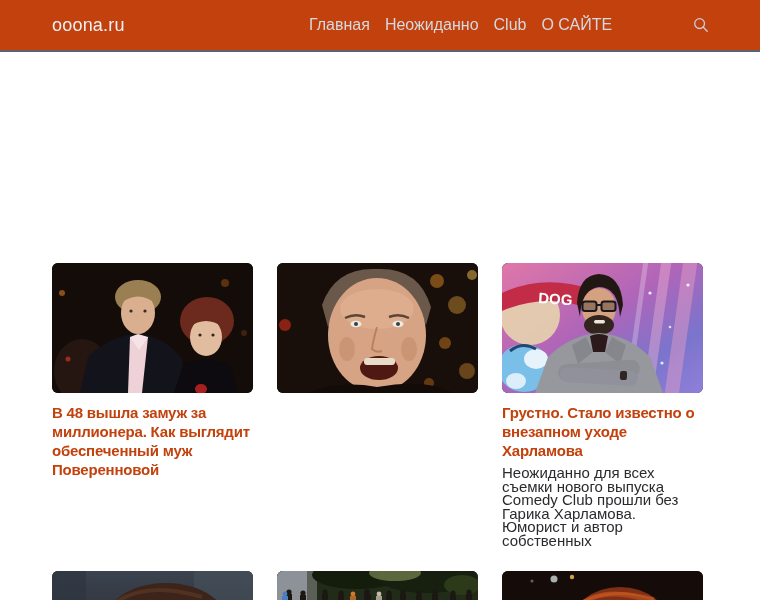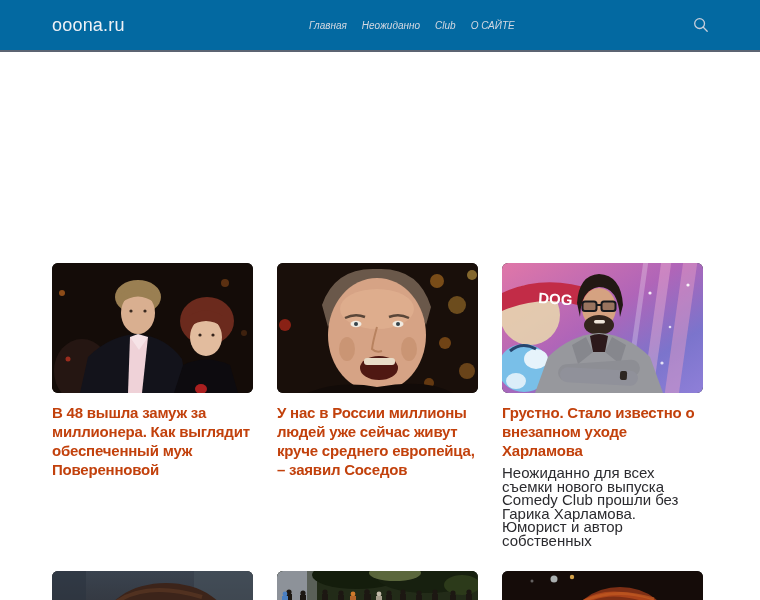--- a/index.html
+++ b/index.html
@@ -5,33 +5,33 @@
   html,body{margin:0;padding:0;}
   body{
     width:760px;height:600px;overflow:hidden;position:relative;
     background:#ffffff;
     font-family:"Liberation Sans", sans-serif;
     -webkit-font-smoothing:antialiased;
   }
   
   .site-header{
     position:absolute;top:0;left:0;width:760px;height:50px;
-    background:#0369a1;border-bottom:2px solid #5c6472;
+    background:#c2410c;border-bottom:2px solid #5c6472;
     z-index:5;
   }
   .logo{
     position:absolute;left:52px;top:0;height:50px;display:flex;align-items:center;
     color:#eef1f6;font-size:18px;font-weight:400;letter-spacing:.2px;
     text-decoration:none;cursor:pointer;
   }
   .main-nav{
     position:absolute;left:309px;top:0;height:50px;display:flex;align-items:center;gap:15px;
   }
   .main-nav a{
-    color:#d5d9e2;font-size:10px;text-decoration:none;cursor:pointer;white-space:nowrap;font-style:italic;
+    color:#d5d9e2;font-size:16px;text-decoration:none;cursor:pointer;white-space:nowrap;
   }
   .search-btn{
     position:absolute;right:51px;top:17px;width:16px;height:16px;cursor:pointer;
     background:none;border:none;padding:0;
   }
   
   .row{
     position:absolute;left:52px;width:651px;
     display:grid;grid-template-columns:repeat(3,201px);column-gap:24px;
   }
@@ -125,21 +125,20 @@
         <ellipse cx="121" cy="61" rx="5.5" ry="3.2" fill="#f0ebe2"></ellipse>
         <circle cx="121" cy="61" r="2" fill="#33424a"></circle>
         <path d="M100 64 Q96 78 95 86 Q99 90 105 88" stroke="#b8825f" stroke-width="2" fill="none"></path>
         <ellipse cx="70" cy="86" rx="8" ry="12" fill="#b47a56" opacity=".35"></ellipse>
         <ellipse cx="132" cy="86" rx="8" ry="12" fill="#b47a56" opacity=".35"></ellipse>
         <ellipse cx="102" cy="105" rx="19" ry="12" fill="#4f1812"></ellipse>
         <rect x="87" y="95" width="31" height="7" rx="3" fill="#e8dcc8"></rect>
         <path d="M30 130 Q62 117 100 124 Q150 115 176 130 Z" fill="#120b08"></path>
       </svg>
     </span>
-    <h3>У нас в России миллионы людей уже сейчас живут круче среднего европейца, – заявил Соседов</h3>
   </article>
 
   <article class="card">
     <span class="thumb">
       <svg viewBox="0 0 201 130" preserveAspectRatio="none">
         <defs>
           <linearGradient id="g3" x1="0" y1="0" x2="1" y2="1">
             <stop offset="0" stop-color="#e077a8"></stop>
             <stop offset=".45" stop-color="#b065b8"></stop>
             <stop offset=".75" stop-color="#7b74cc"></stop>

